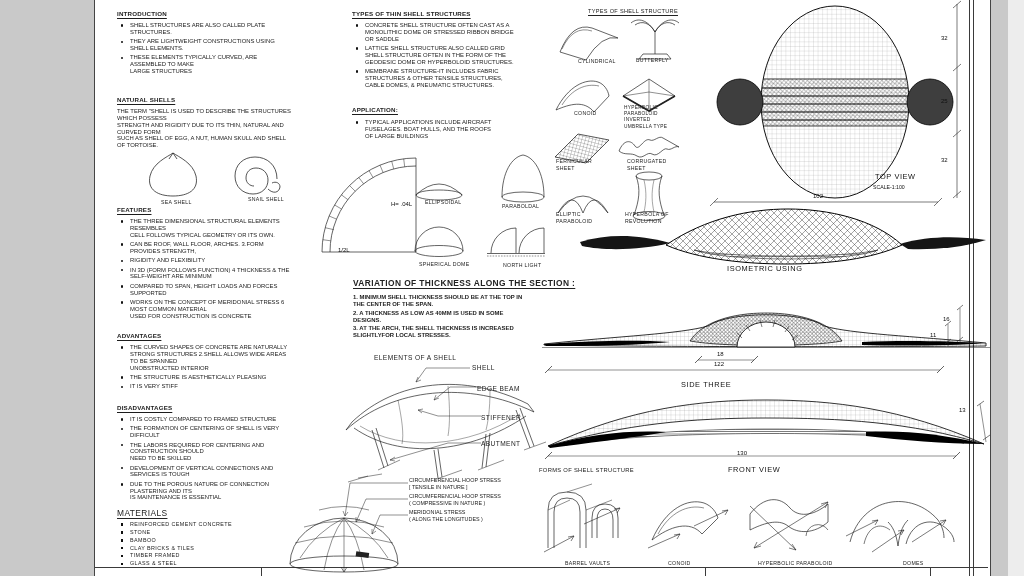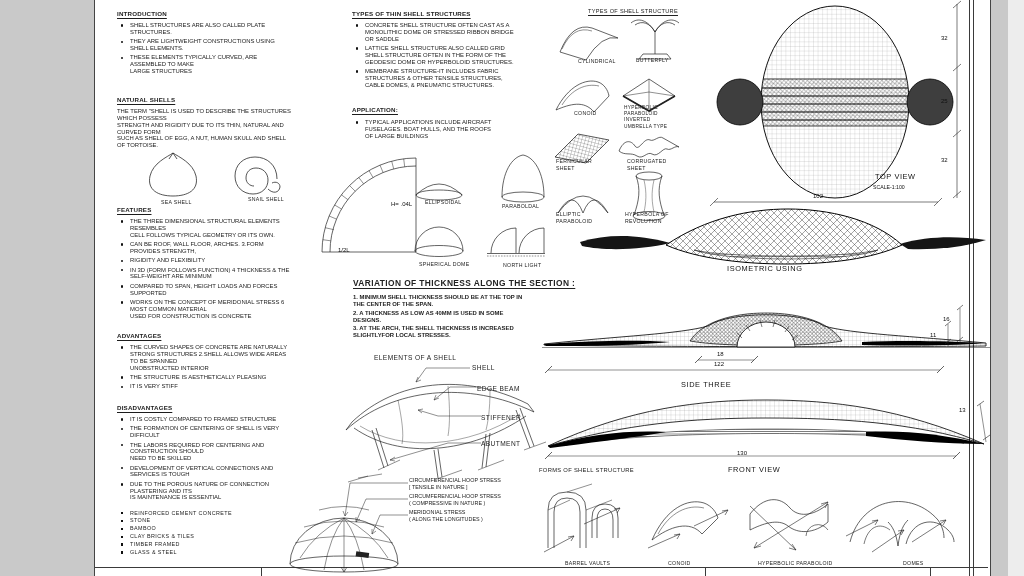--- a/index.html
+++ b/index.html
@@ -116,20 +116,21 @@
 CONSTRUCTION SHOULD
 NEED TO BE SKILLED</span></div>
     <div class="brow"><span class="pre">DEVELOPMENT OF VERTICAL CONNECTIONS AND
 SERVICES IS TOUGH</span></div>
     <div class="brow"><span class="pre">DUE TO THE POROUS NATURE OF CONNECTION
 PLASTERING AND ITS
 IS MAINTENANCE IS ESSENTIAL</span></div>
   </div>
 
   <div class="abs sq" style="left:117px;top:508px;width:238px;">
+    <div class="geoh u" style="margin-bottom:3px;">MATERIALS</div>
     <div class="brow geo" style="margin:1.6px 0;font-size:5.4px;">REINFORCED CEMENT CONCRETE</div>
     <div class="brow geo" style="margin:1.6px 0;font-size:5.4px;">STONE</div>
     <div class="brow geo" style="margin:1.6px 0;font-size:5.4px;">BAMBOO</div>
     <div class="brow geo" style="margin:1.6px 0;font-size:5.4px;">CLAY BRICKS &amp; TILES</div>
     <div class="brow geo" style="margin:1.6px 0;font-size:5.4px;">TIMBER FRAMED</div>
     <div class="brow geo" style="margin:1.6px 0;font-size:5.4px;">GLASS &amp; STEEL</div>
   </div>
 
   <div class="abs" style="left:352px;top:10px;width:226px;">
     <div class="h1 u">TYPES OF THIN SHELL STRUCTURES</div>

